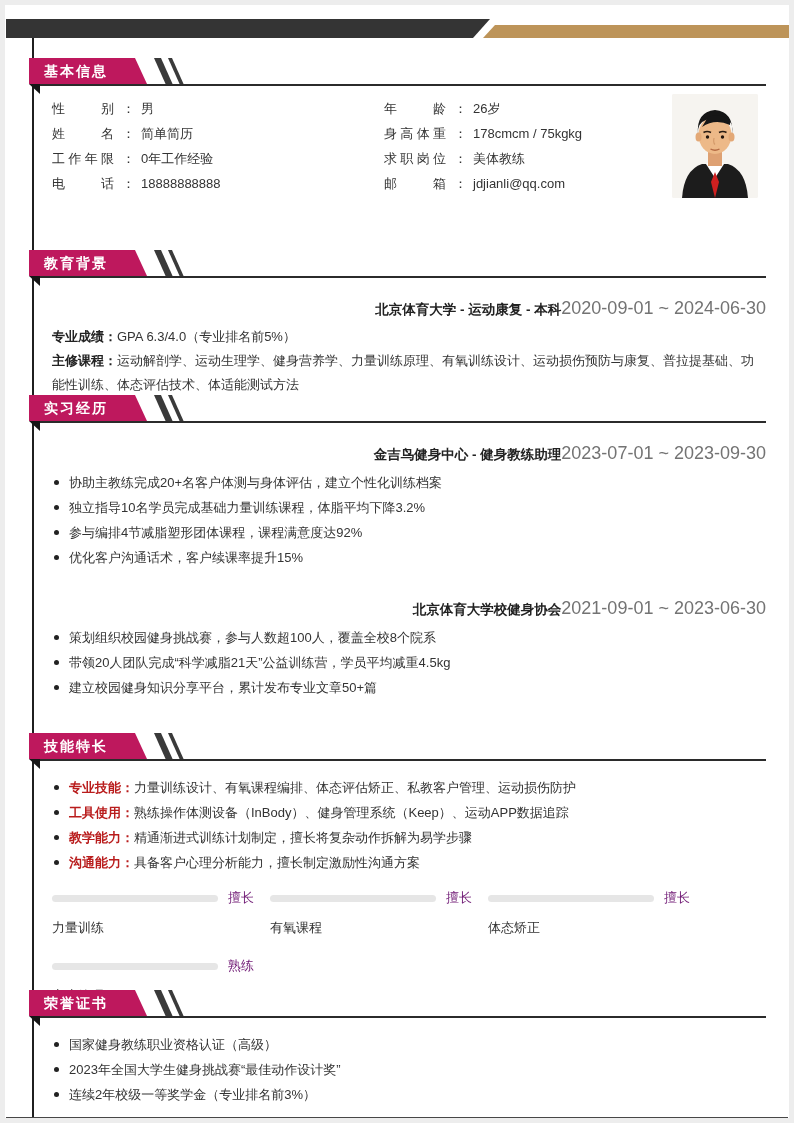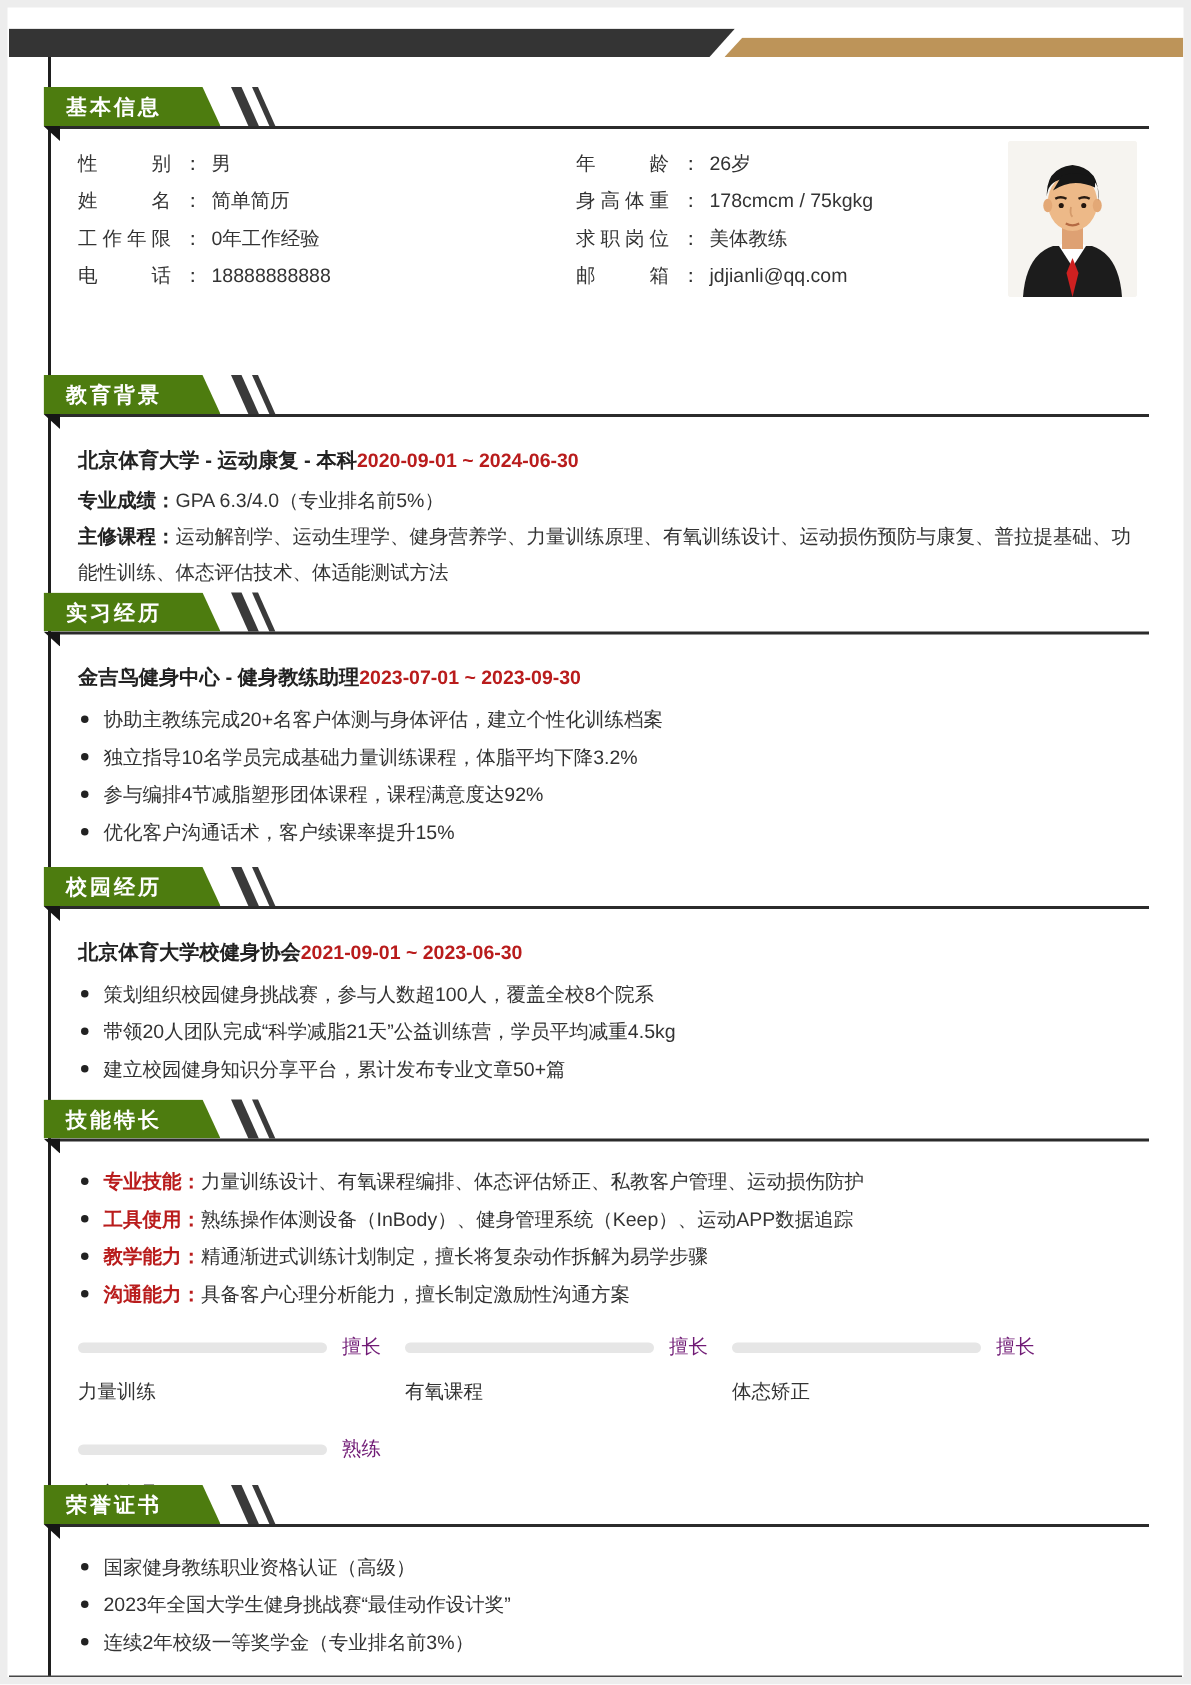--- a/index.html
+++ b/index.html
@@ -13,21 +13,21 @@
   .bar-dark{position:absolute;left:6px;top:19px;width:484px;height:19px;background:#343434;
     clip-path:polygon(0 0,100% 0,calc(100% - 17px) 100%,0 100%);}
   .bar-gold{position:absolute;left:477px;top:25px;width:312px;height:13px;background:#bd9459;
     clip-path:polygon(18px 0,100% 0,100% 100%,6px 100%);}
   .vline{position:absolute;left:32px;top:38px;width:2px;height:1080px;background:#1f1f1f;}
   .bottom-line{position:absolute;left:6px;right:6px;top:1117px;height:2px;background:#474747;}
 
   
   .sec{position:absolute;left:32px;right:28px;}
   .sec-head{position:relative;height:26px;border-bottom:2px solid #2b2b2b;}
-  .ribbon{position:absolute;left:-3px;top:0;width:118px;height:26px;background:#4d7c0f;
+  .ribbon{position:absolute;left:-3px;top:0;width:118px;height:26px;background:#be185d;
     clip-path:polygon(0 0,calc(100% - 12px) 0,100% 100%,0 100%);
     color:#fff;font-size:14px;font-weight:bold;line-height:26px;padding-left:15px;
     box-sizing:border-box;letter-spacing:2px;}
   .stripe{position:absolute;top:0;height:26px;background:#3a3a3a;transform:skewX(24deg);transform-origin:top left;}
   .s1{left:122px;width:7px;}
   .s2{left:136px;width:4px;}
   .fold{position:absolute;left:-3px;top:26px;width:11px;height:10px;background:#161616;
     clip-path:polygon(0 0,100% 0,100% 100%);}
 
   .sec-body{padding:10px 0 0 20px;}
@@ -35,23 +35,23 @@
   
   .basic{display:flex;align-items:flex-start;}
   .b-col{width:332px;}
   .b-col.r{flex:1;}
   .f-row{height:25px;line-height:25px;white-space:nowrap;}
   .f-label{display:inline-block;width:62px;text-align:justify;text-align-last:justify;color:#333;}
   .f-colon{display:inline-block;margin:0 6px 0 8px;}
   .photo{width:86px;height:104px;margin:-2px 8px 0 0;flex:none;border-radius:2px;overflow:hidden;background:#f6f4f0;}
 
   
-  .entry-row{display:flex;justify-content:flex-start;align-items:baseline;margin:10px 0 6px 0;}
+  .entry-row{display:flex;justify-content:flex-end;align-items:baseline;margin:10px 0 6px 0;}
   .entry-title{font-weight:bold;font-size:13.5px;color:#222;}
-  .entry-date{font-size:13px;color:#b91c1c;font-weight:bold;}
+  .entry-date{font-size:18px;color:#737373;font-weight:normal;}
   .detail{margin:0;line-height:24px;color:#333;}
   .detail b{color:#222;}
 
   ul.blist{list-style:none;margin:4px 0 0 0;padding:0;}
   ul.blist li{display:flex;line-height:25px;}
   .dot{width:5px;height:5px;border-radius:50%;background:#222;margin:10px 10px 0 2px;flex:none;}
   .bold-lab{font-weight:bold;color:#b91c1c;}
 
   
   .bars{display:flex;flex-wrap:wrap;margin-top:14px;}
@@ -162,28 +162,20 @@
         </li>
       <li>
           <span class="dot"></span>
           <span>优化客户沟通话术，客户续课率提升15%</span>
         </li>
     </ul>
   </div>
 </section>
 
 <section class="sec" style="top:578px">
-  <div class="sec-head">
-    <div class="ribbon">
-      <span>校园经历</span>
-    </div>
-    <span class="stripe s1"></span>
-    <span class="stripe s2"></span>
-    <span class="fold"></span>
-  </div>
   <div class="sec-body">
     <div class="entry-row">
       <b class="entry-title">北京体育大学校健身协会</b>
       <span class="entry-date">2021-09-01 ~ 2023-06-30</span>
     </div>
     <ul class="blist">
       <li>
           <span class="dot"></span>
           <span>策划组织校园健身挑战赛，参与人数超100人，覆盖全校8个院系</span>
         </li>

